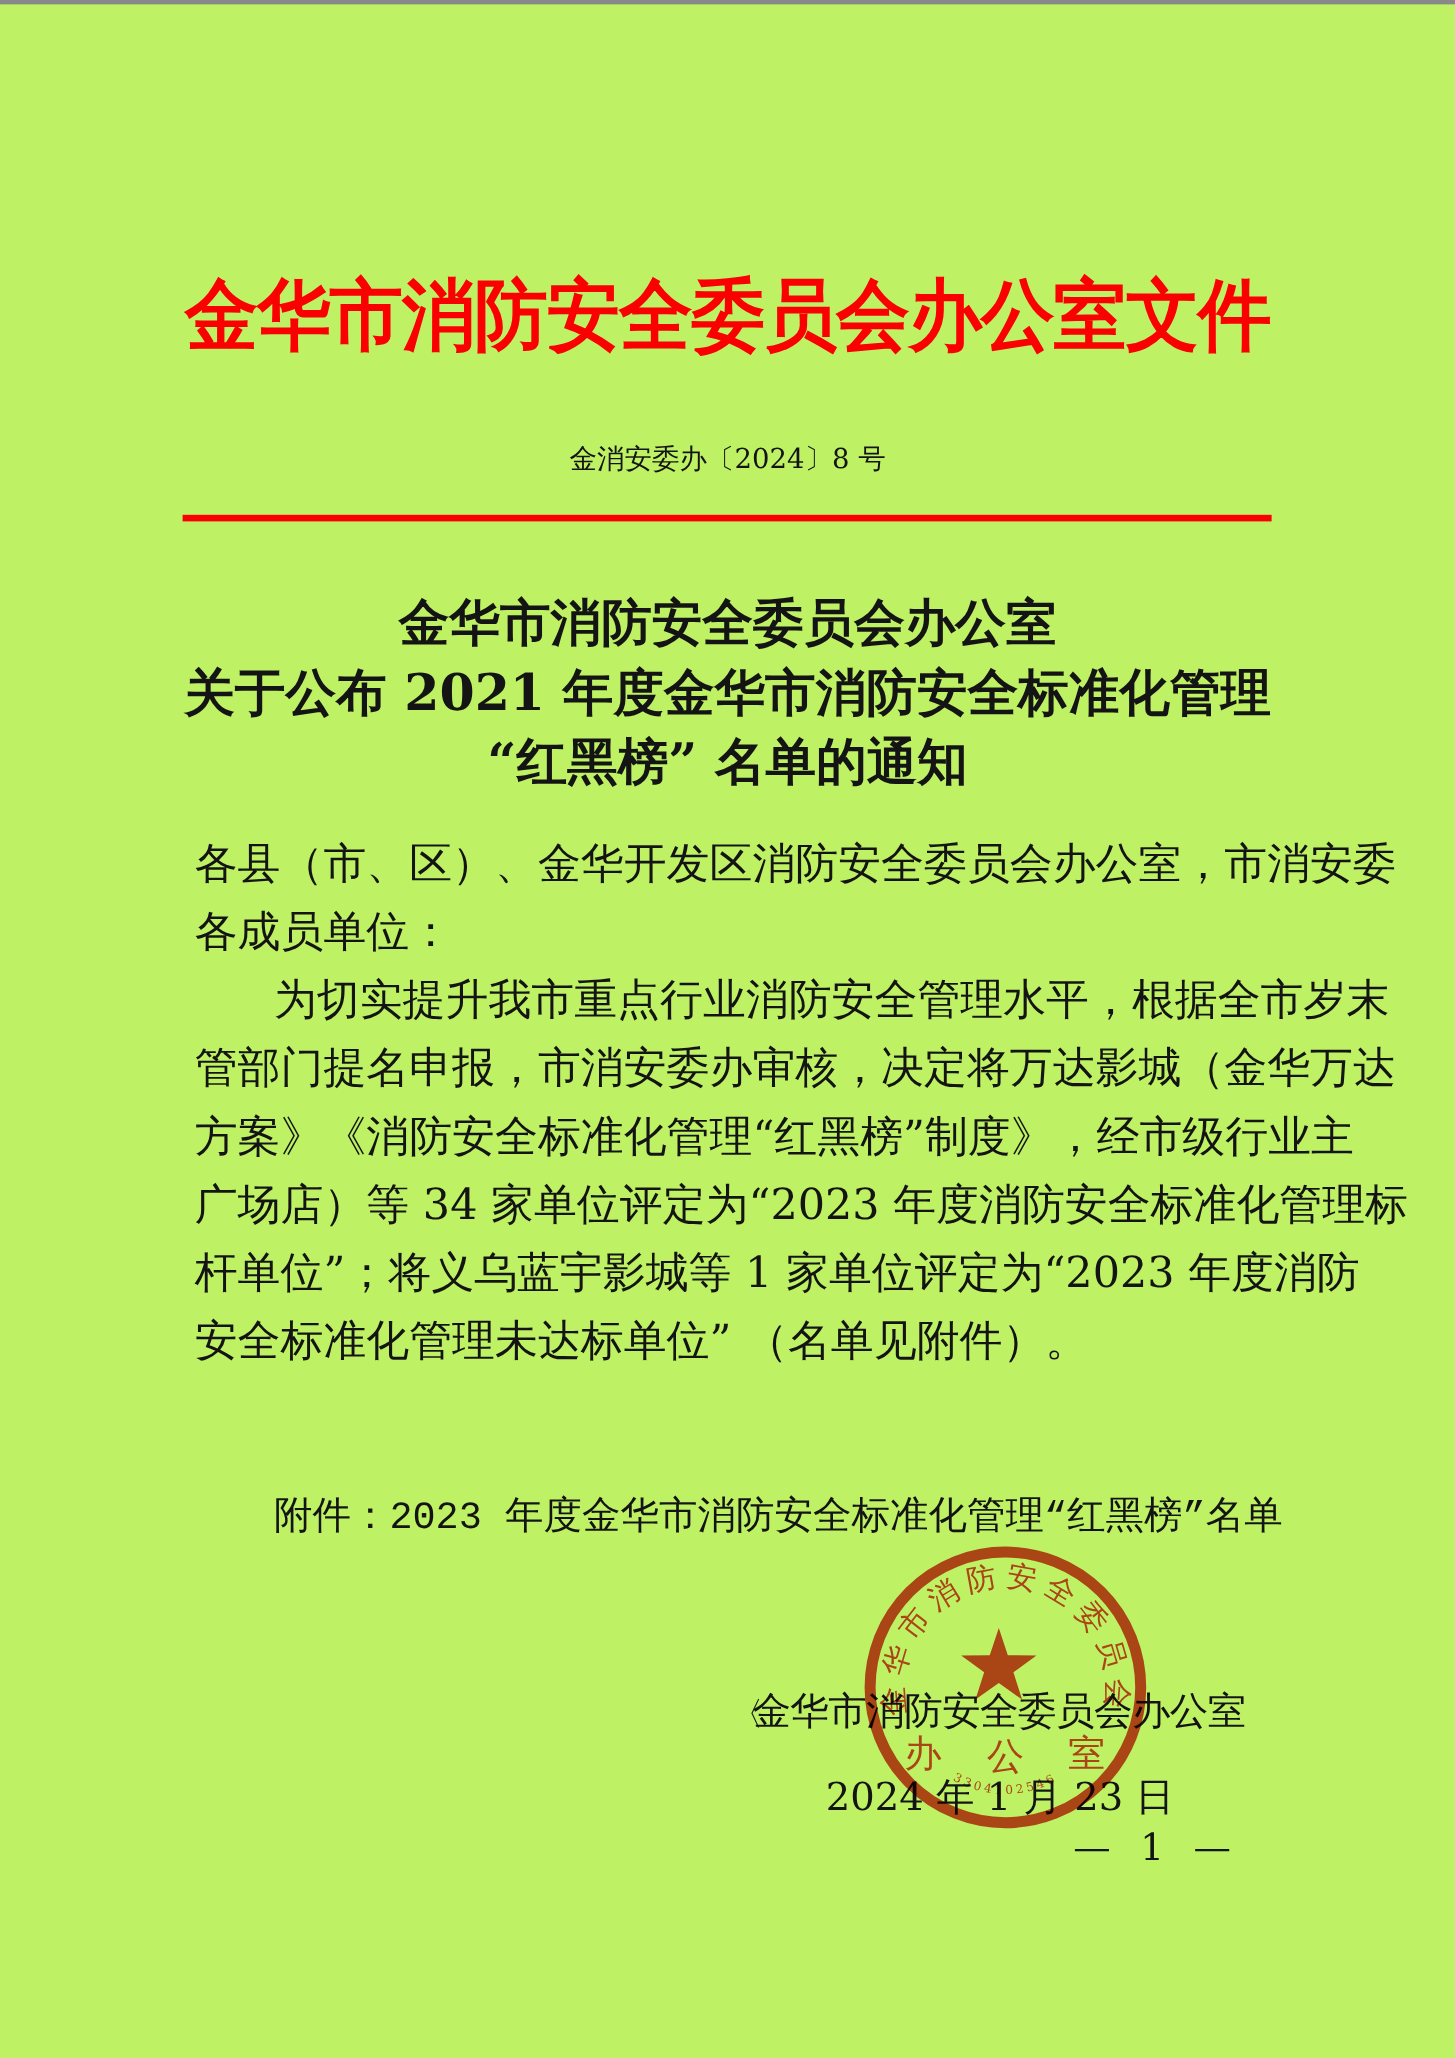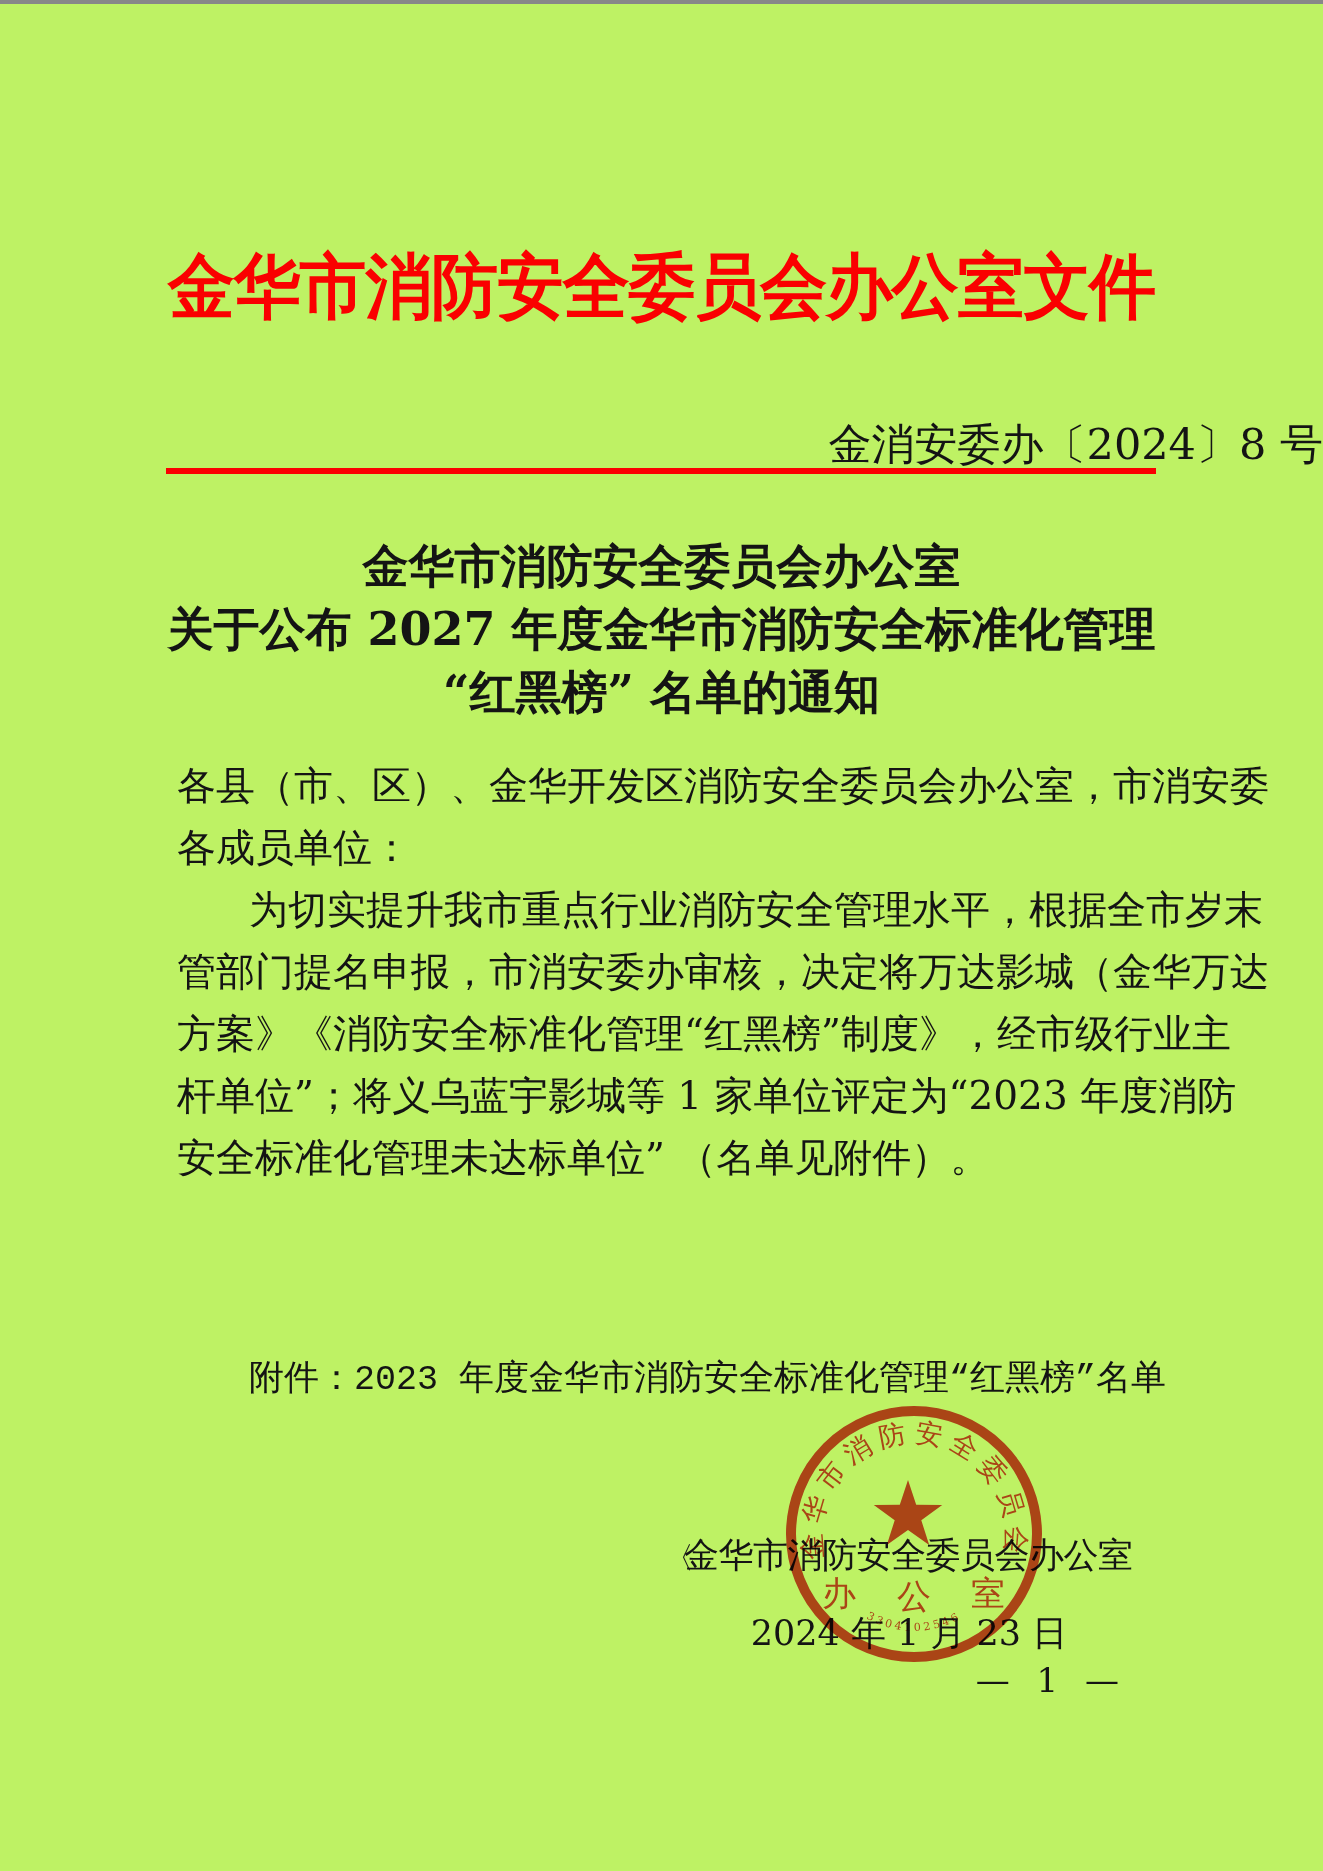--- a/index.html
+++ b/index.html
@@ -15,23 +15,23 @@
   .header-title{
     position:absolute;left:0;right:0;top:236px;
     text-align:center;
     font-size:71px;font-weight:bold;
     color:#fa0000;
     letter-spacing:-1px;
     transform:scaleX(.94);
     white-space:nowrap;
   }
   .doc-number{
-    position:absolute;left:0;right:0;top:412px;
-    text-align:right;
-    font-size:43px;
+    position:absolute;left:0;right:0;top:396px;
+    text-align:center;
+    font-size:25px;
     white-space:nowrap;
   }
   .red-rule{
     position:absolute;left:166px;top:464px;
     width:990px;height:6px;
     background:#fb0000;
   }
   .doc-title{
     position:absolute;left:0;right:0;top:531px;
     text-align:center;
@@ -87,30 +87,31 @@
 <div class="page">
 
   <div class="header-title">金华市消防安全委员会办公室文件</div>
 
   <div class="doc-number">金消安委办〔2024〕8 号</div>
 
   <div class="red-rule"></div>
 
   <div class="doc-title">
     <div>金华市消防安全委员会办公室</div>
-    <div>关于公布 2027 年度金华市消防安全标准化管理</div>
+    <div>关于公布 2021 年度金华市消防安全标准化管理</div>
     <div>“红黑榜” 名单的通知</div>
   </div>
 
   <div class="body-block">
     <div class="bl">各县（市、区）、金华开发区消防安全委员会办公室，市消安委</div>
     <div class="bl">各成员单位：</div>
     <div class="bl indent">为切实提升我市重点行业消防安全管理水平，根据全市岁末</div>
     <div class="bl">管部门提名申报，市消安委办审核，决定将万达影城（金华万达</div>
     <div class="bl">方案》《消防安全标准化管理“红黑榜”制度》，经市级行业主</div>
+    <div class="bl">广场店）等 34 家单位评定为“2023 年度消防安全标准化管理标</div>
     <div class="bl">杆单位”；将义乌蓝宇影城等 1 家单位评定为“2023 年度消防</div>
     <div class="bl">安全标准化管理未达标单位” （名单见附件）。</div>
   </div>
 
   <div class="attachment">附件：2023 年度金华市消防安全标准化管理“红黑榜”名单</div>
 
   <div class="fragment">〈</div>
 
   <div class="signer">金华市消防安全委员会办公室</div>
 

